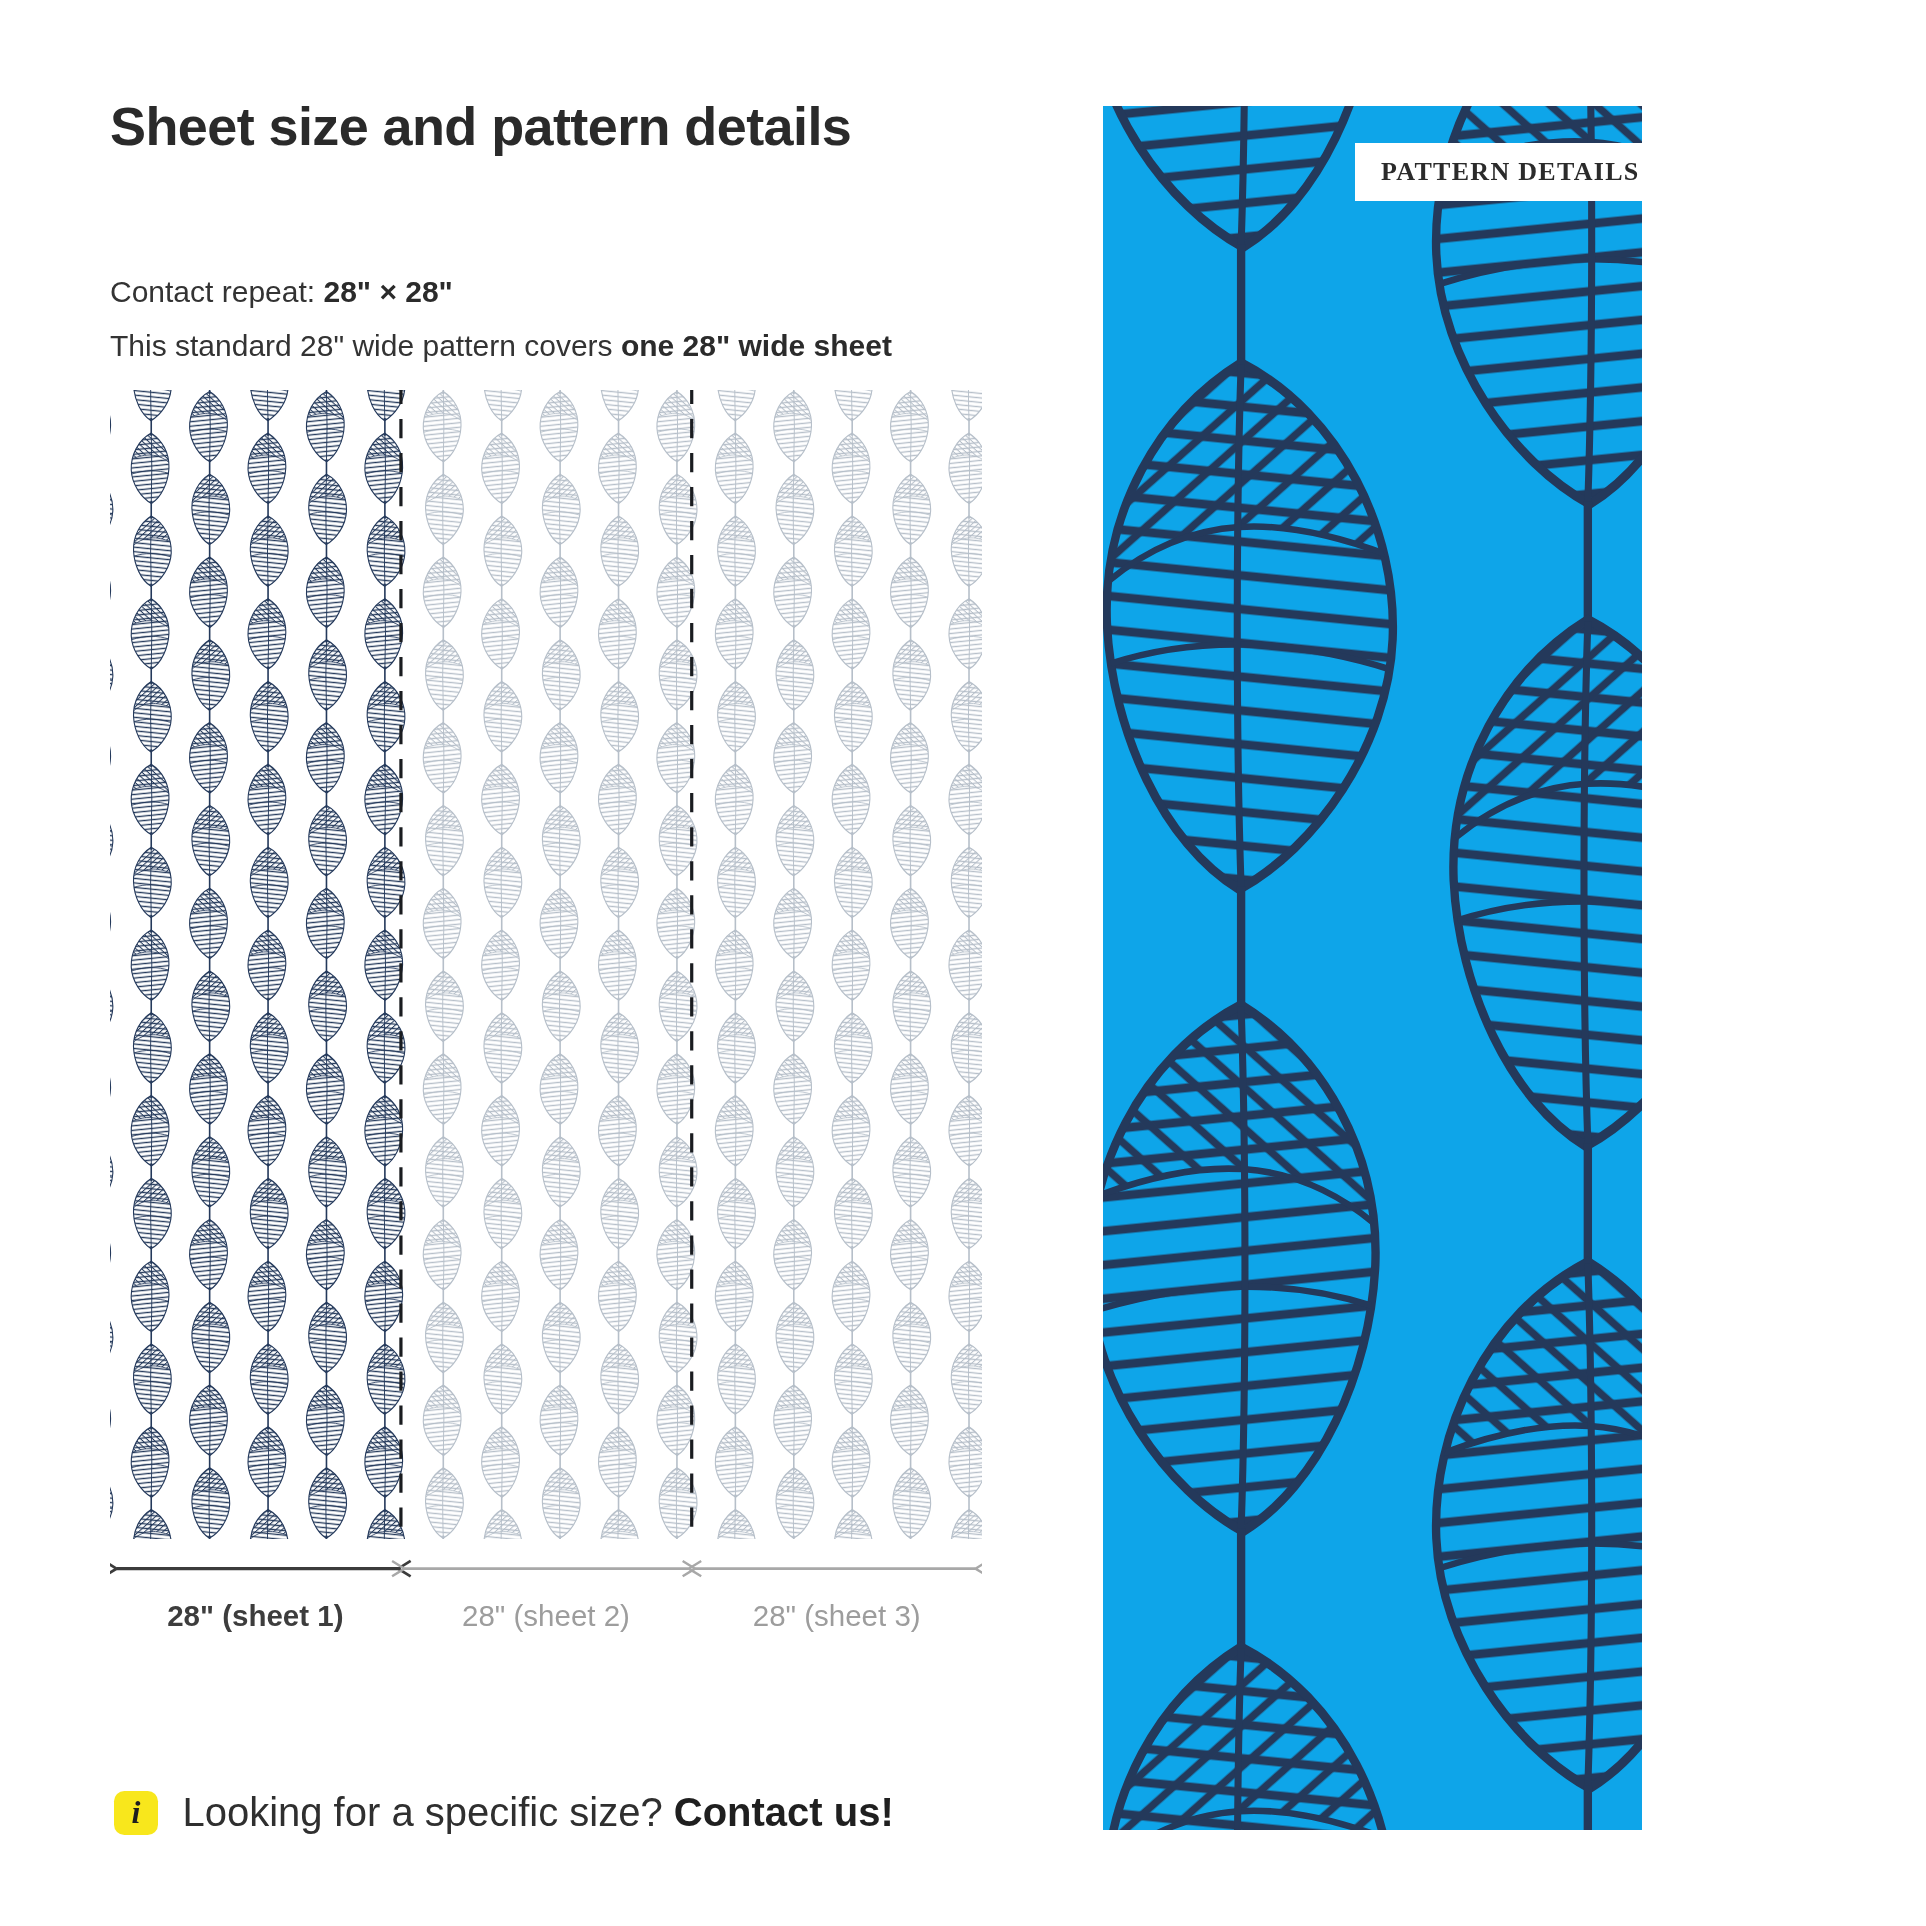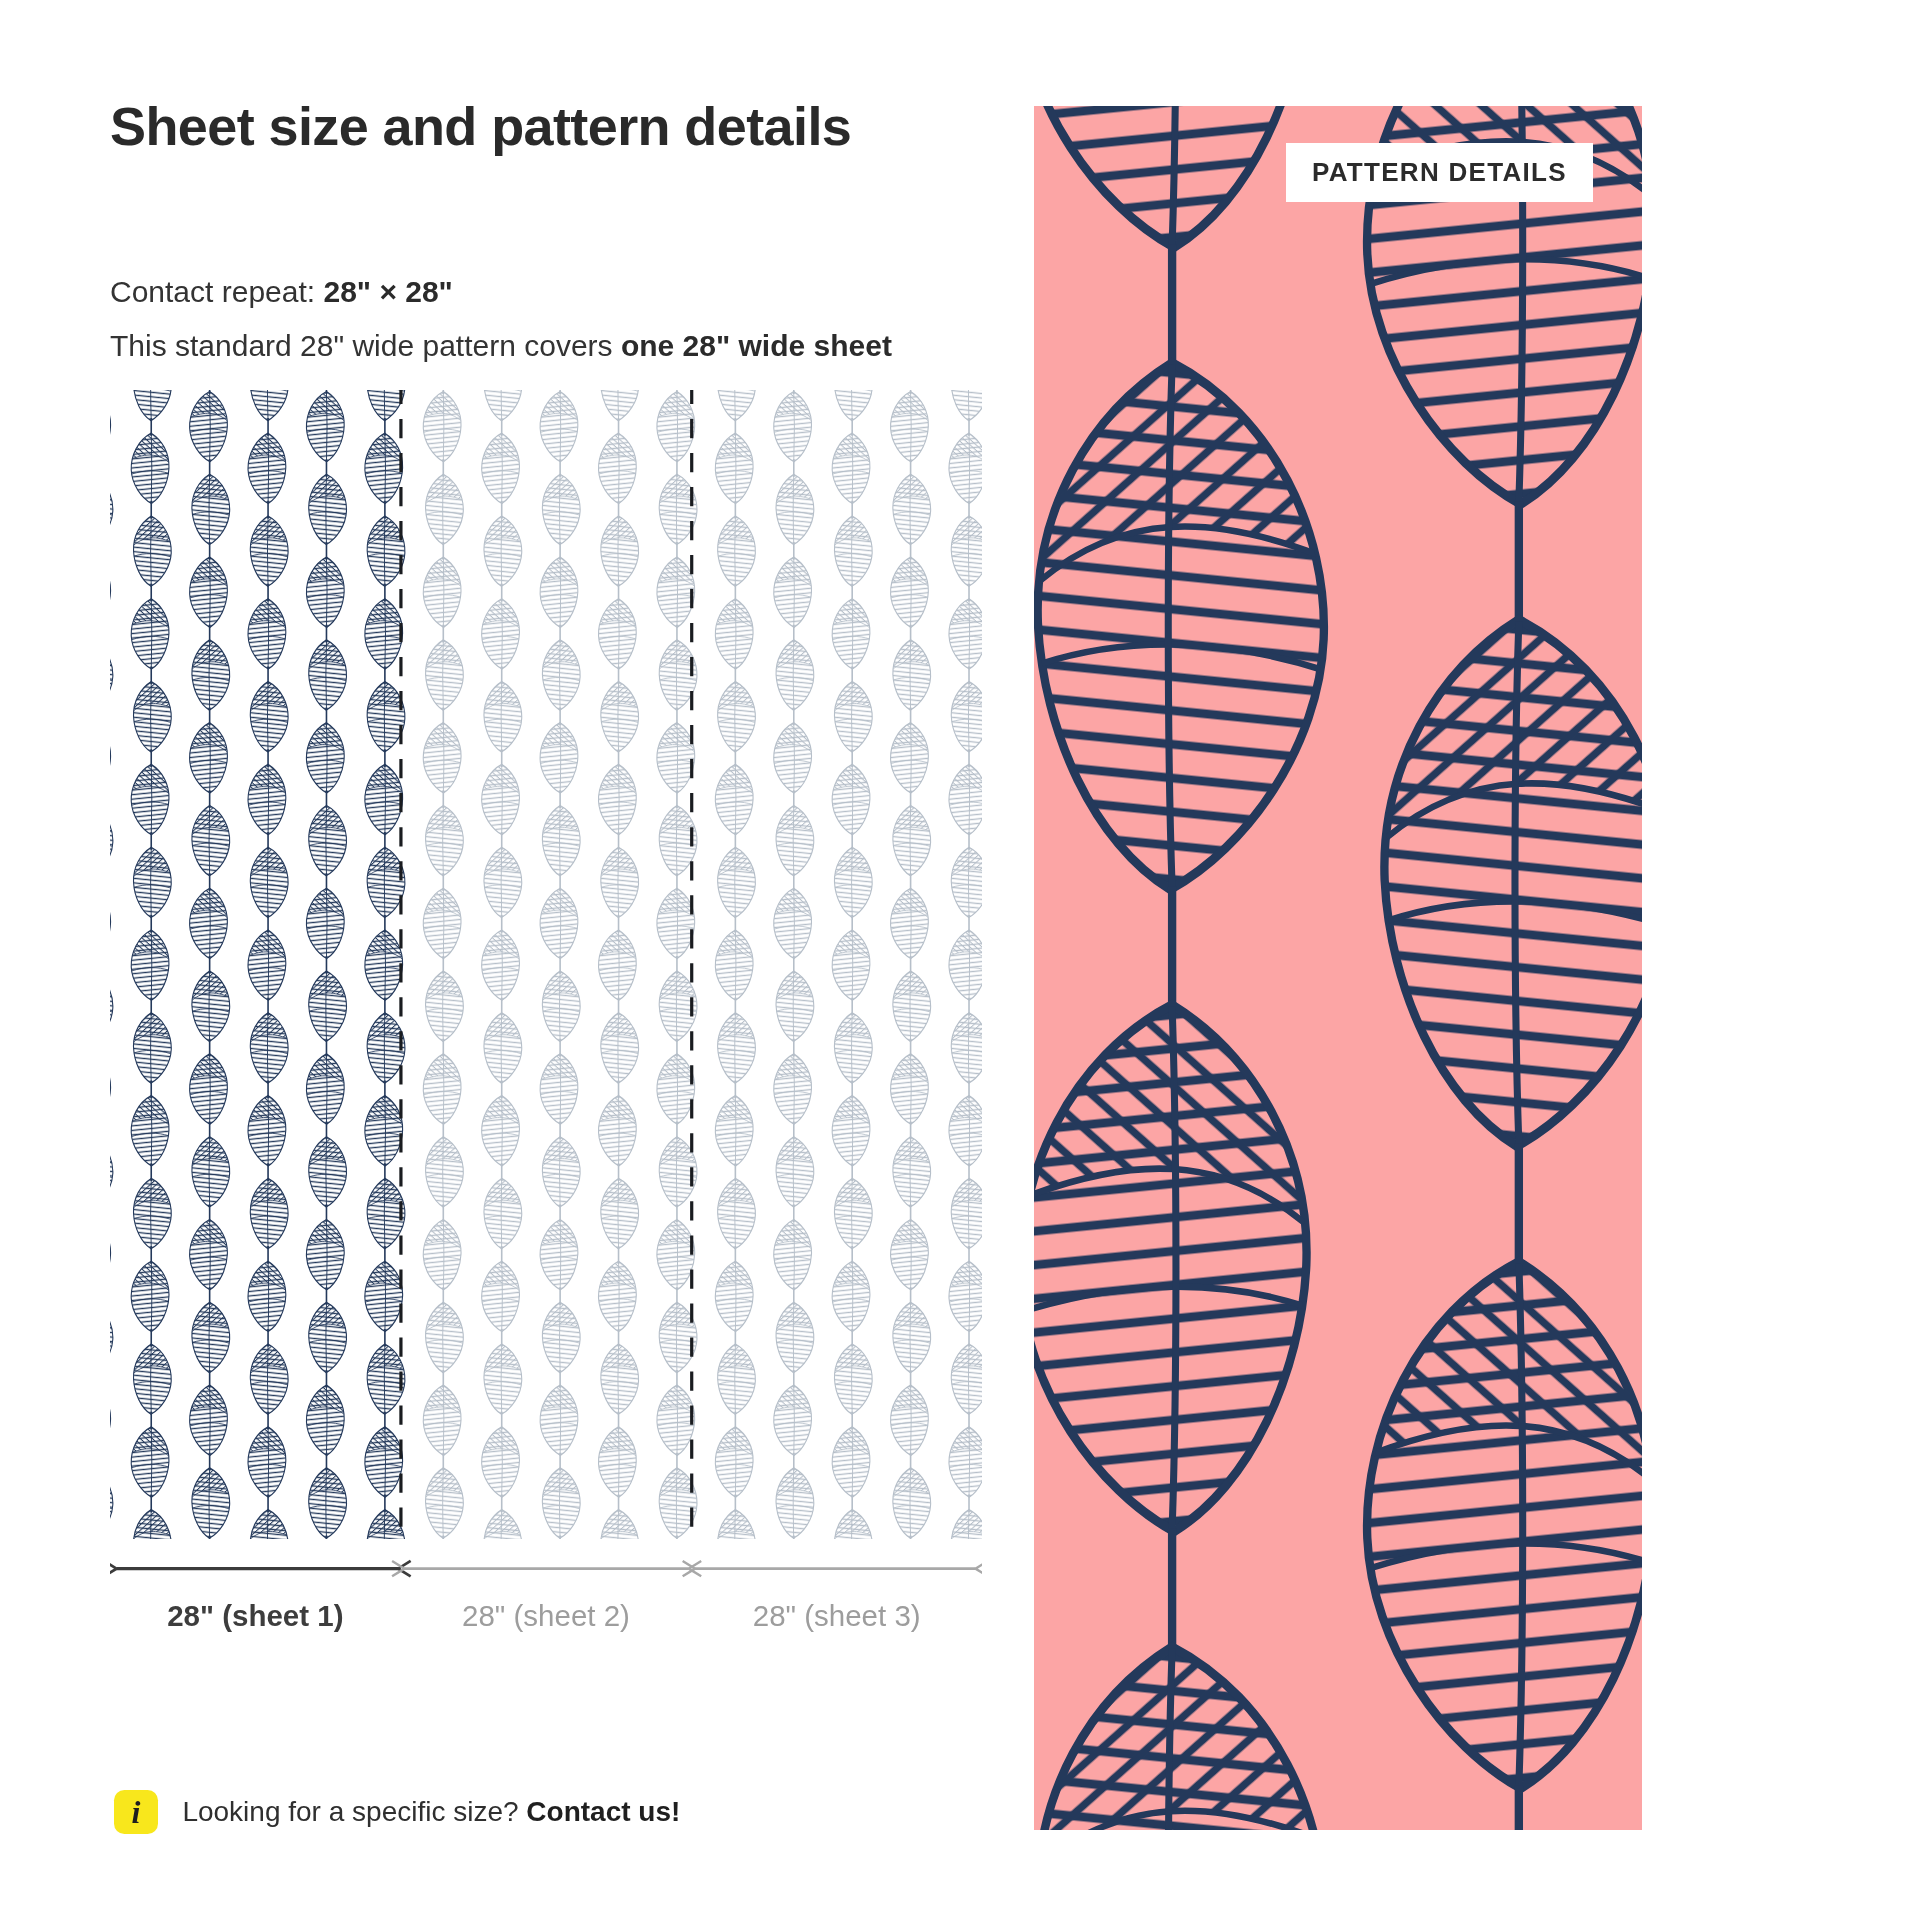--- a/index.html
+++ b/index.html
@@ -22,24 +22,24 @@
 
   .labels{position:absolute;left:110px;top:1599px;width:872px;display:flex;}
   .lab{width:291px;text-align:center;font-size:29.5px;}
   .lab-1{color:#3d3d3d;font-weight:600;}
   .lab-2,.lab-3{color:var(--text-gray,#9d9d9d);font-weight:400;}
 
   .footer{position:absolute;left:114px;top:1790px;display:flex;align-items:center;gap:24.4px;}
   .info{width:44px;height:44px;background:var(--accent-yellow,#f8e71c);border-radius:10.3px;
         display:flex;align-items:center;justify-content:center;
         font-family:"Liberation Serif",serif;font-style:italic;font-weight:700;font-size:32px;color:#1e1e1e;}
-  .ftext{font-size:28px;color:#2f2f2f;}
+  .ftext{font-size:40px;color:#2f2f2f;}
   .ftext b{color:#1f1f1f;cursor:pointer;}
 
-  .rpanel{position:absolute;left:1034px;top:106px;width:761px;height:1724px;overflow:hidden;background:#fca5a5;}
+  .rpanel{position:absolute;left:1103px;top:106px;width:761px;height:1724px;overflow:hidden;background:#0ea5e9;font-family:Liberation Serif, serif;}
   .rpanel svg{display:block;}
   .badge{position:absolute;left:252px;top:37px;background:#ffffff;padding:14px 26px;
          font-size:26px;font-weight:700;letter-spacing:1.3px;color:#2b2b2b;white-space:nowrap;}
 
   .defs-holder{position:absolute;width:0;height:0;overflow:hidden;}
 </style>
 </head>
 <body>
 
 <svg class="defs-holder" aria-hidden="true">

